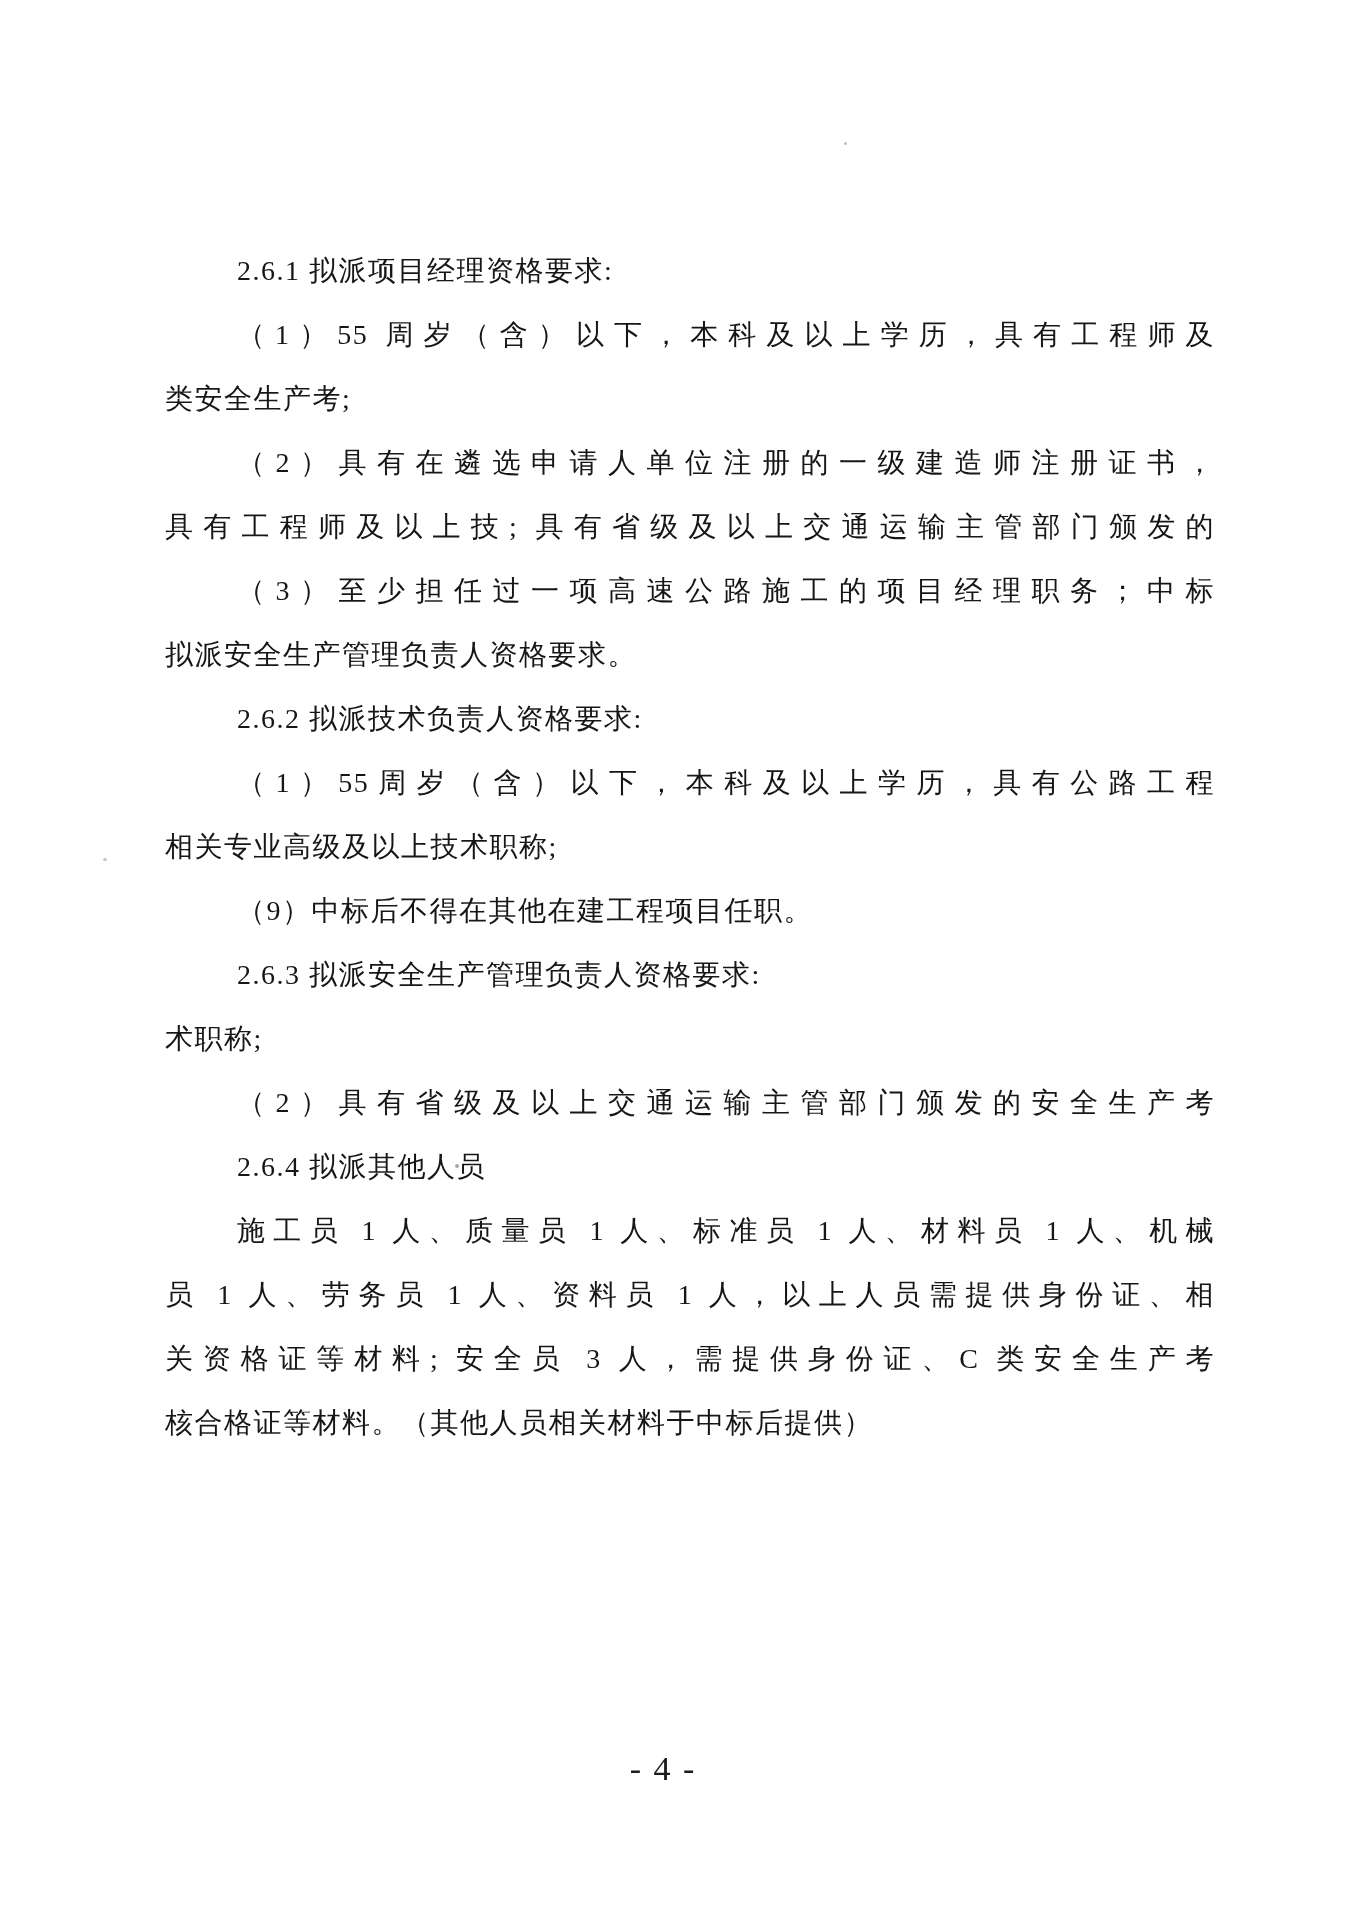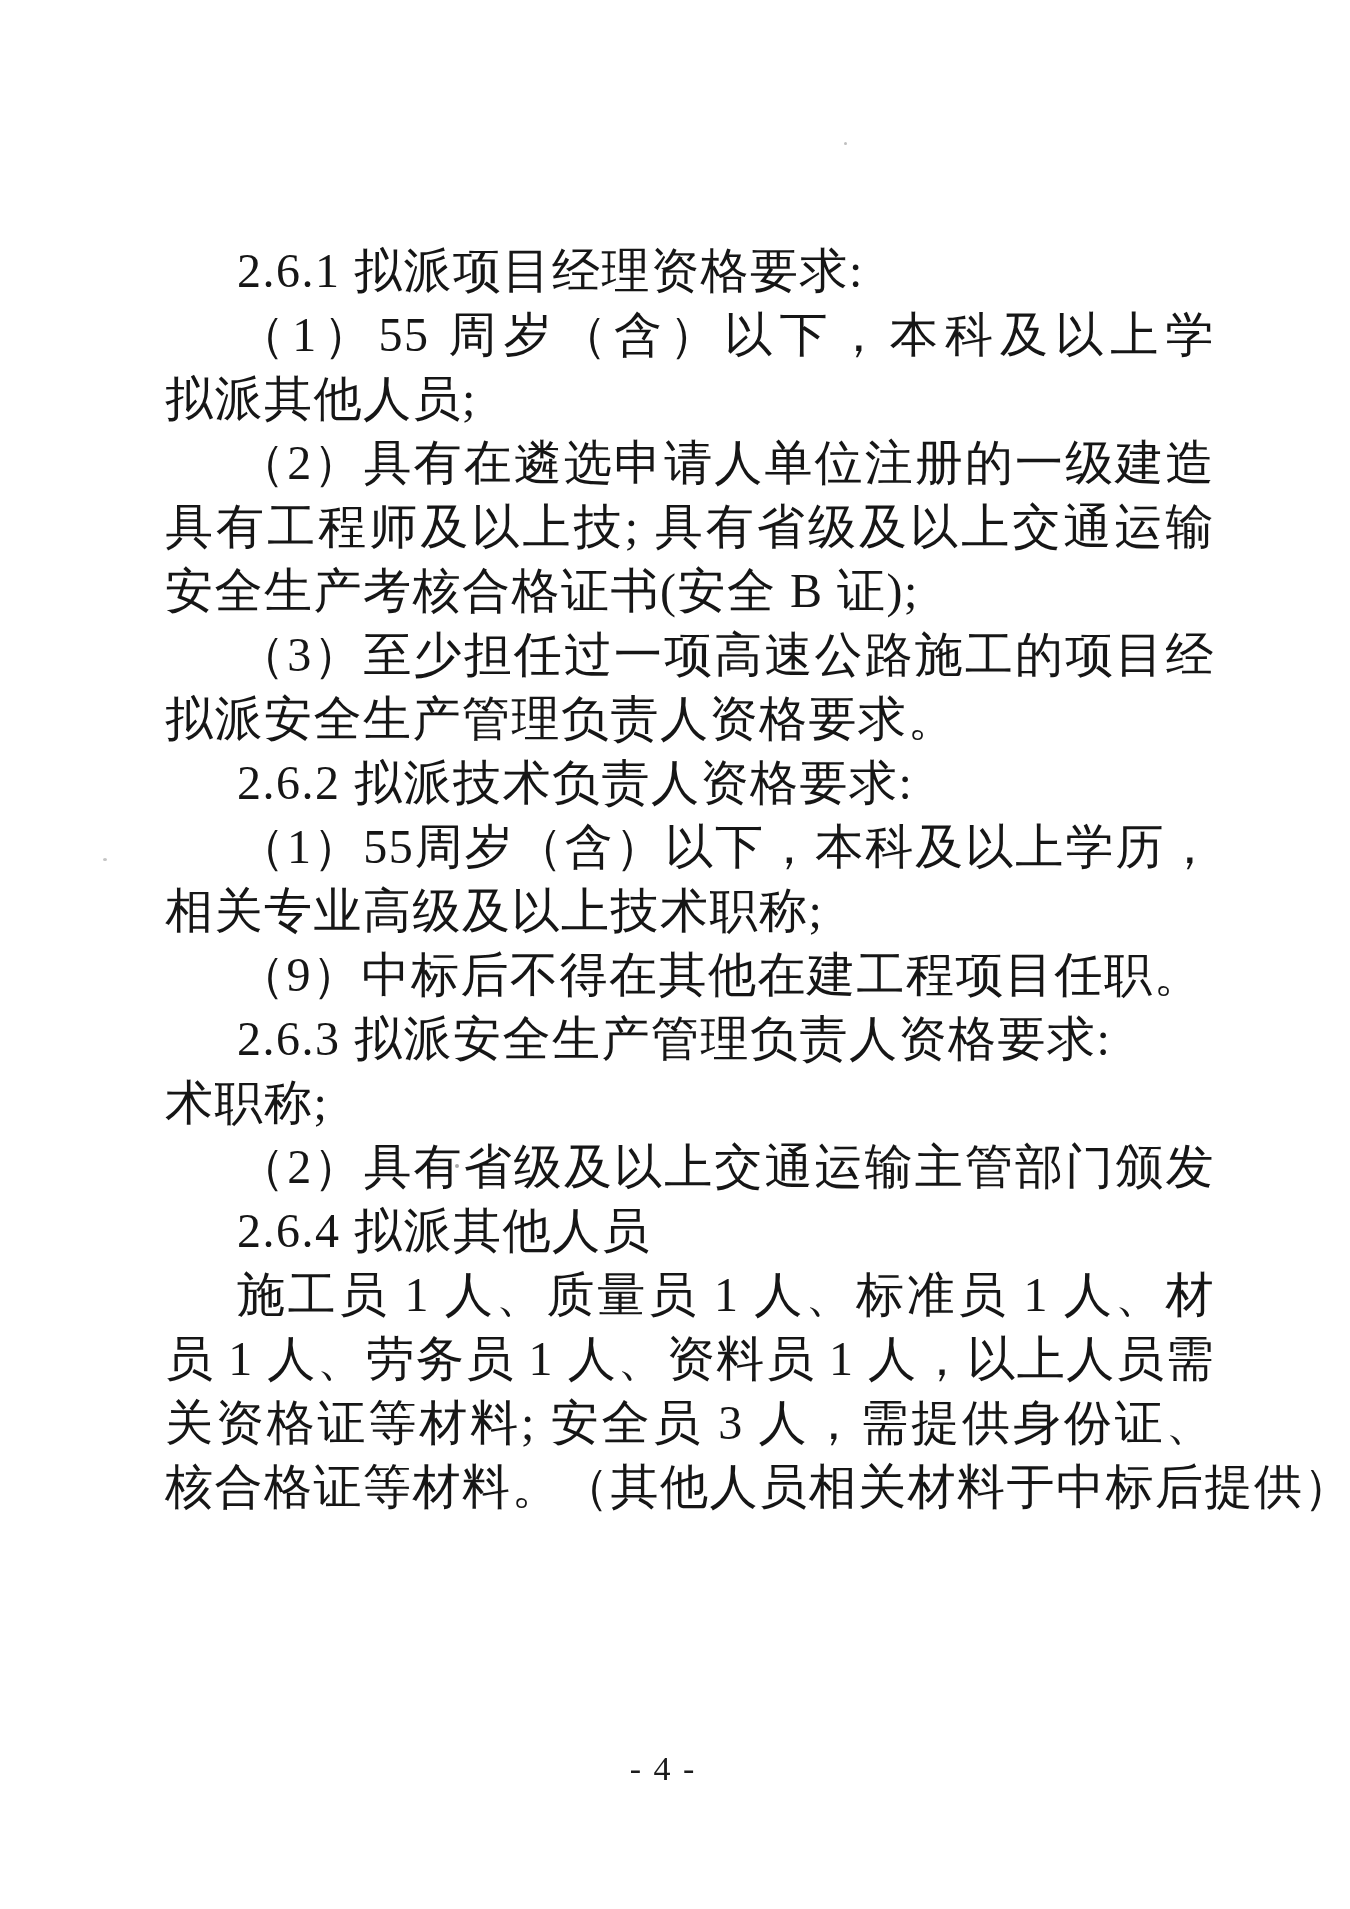--- a/index.html
+++ b/index.html
@@ -19,21 +19,21 @@
   }
   .content {
     position: absolute;
     left: 165px;
     top: 239px;
     width: 1050px;
   }
   .ln {
     height: 64px;
     line-height: 64px;
-    font-size: 48px;
+    font-size: 28px;
     letter-spacing: 1.5px;
     white-space: nowrap;
     font-weight: 400;
   }
   .ln.ind {
     padding-left: 72px;
   }
   .ln.fill {
     white-space: normal;
     overflow: hidden;
@@ -62,24 +62,23 @@
 </head>
 <body>
 
 <div class="page">
 
   <div class="content">
 
     <div>
       <div class="ln ind">2.6.1 拟派项目经理资格要求:</div>
       <div class="ln ind fill">（1）55 周岁（含）以下，本科及以上学历，具有工程师及</div>
-      <div class="ln">拟派其他人员;</div>
+      <div class="ln">类安全生产考;</div>
       <div class="ln ind fill">（2）具有在遴选申请人单位注册的一级建造师注册证书，</div>
       <div class="ln fill">具有工程师及以上技; 具有省级及以上交通运输主管部门颁发的</div>
-      <div class="ln">安全生产考核合格证书(安全 B 证);</div>
       <div class="ln ind fill">（3）至少担任过一项高速公路施工的项目经理职务；中标</div>
       <div class="ln">拟派安全生产管理负责人资格要求。</div>
     </div>
 
     <div>
       <div class="ln ind">2.6.2 拟派技术负责人资格要求:</div>
       <div class="ln ind fill">（1）55周岁（含）以下，本科及以上学历，具有公路工程</div>
       <div class="ln">相关专业高级及以上技术职称;</div>
       <div class="ln ind">（9）中标后不得在其他在建工程项目任职。</div>
     </div>

